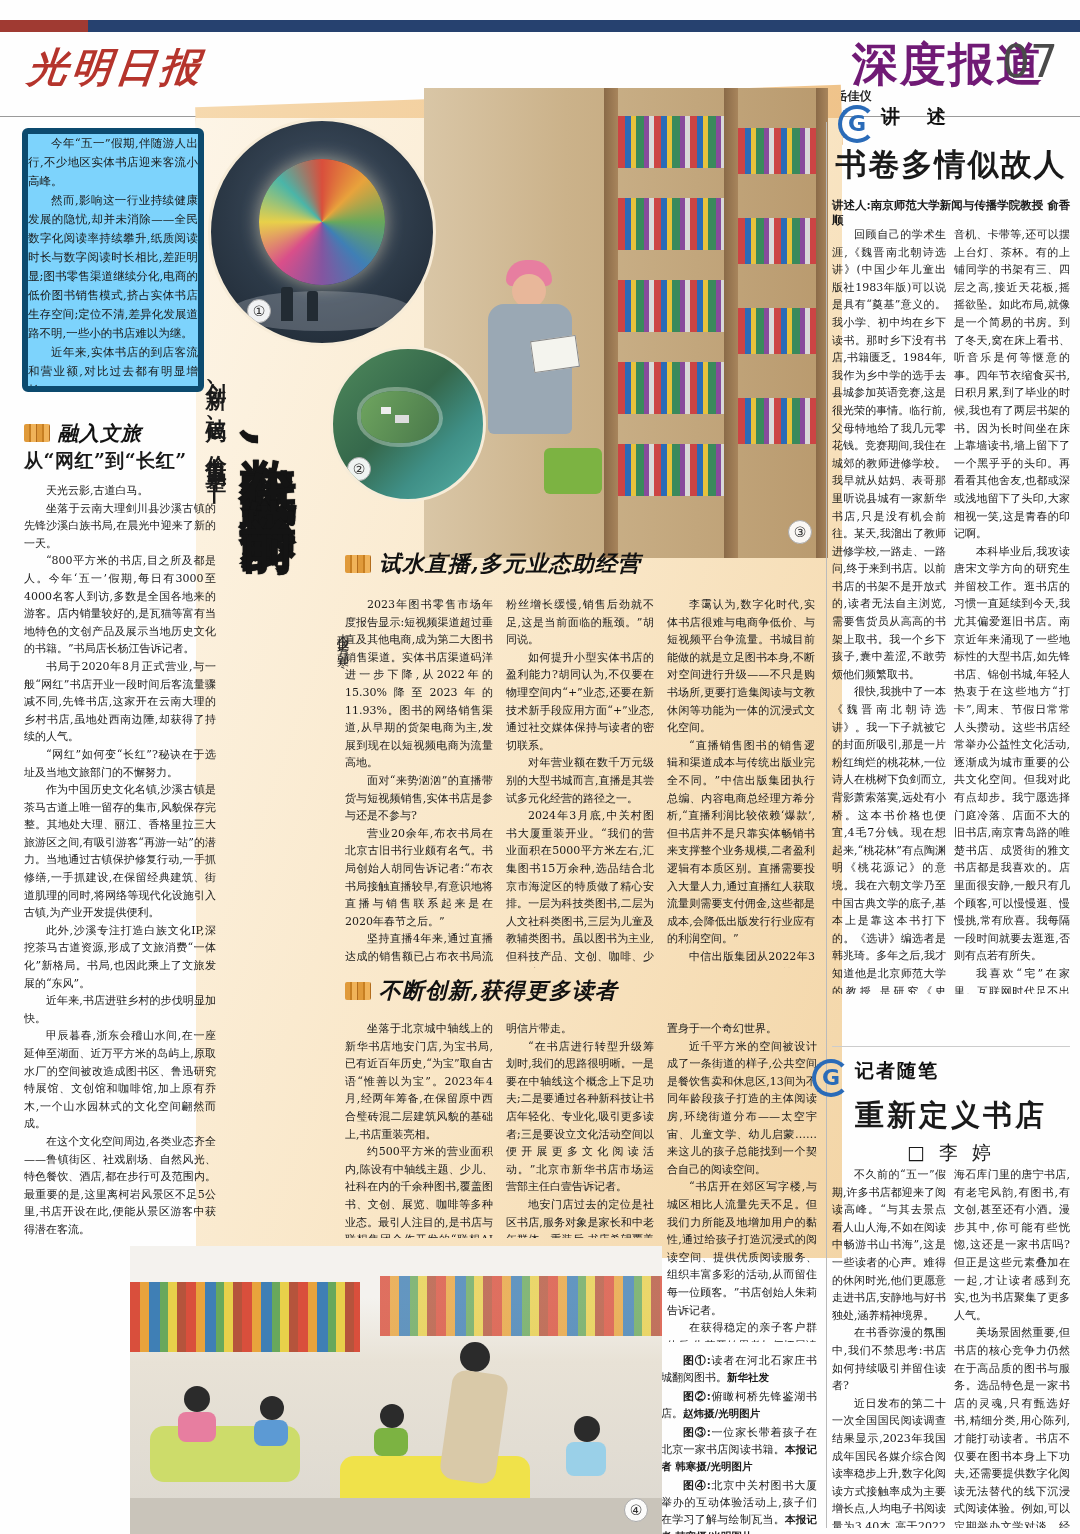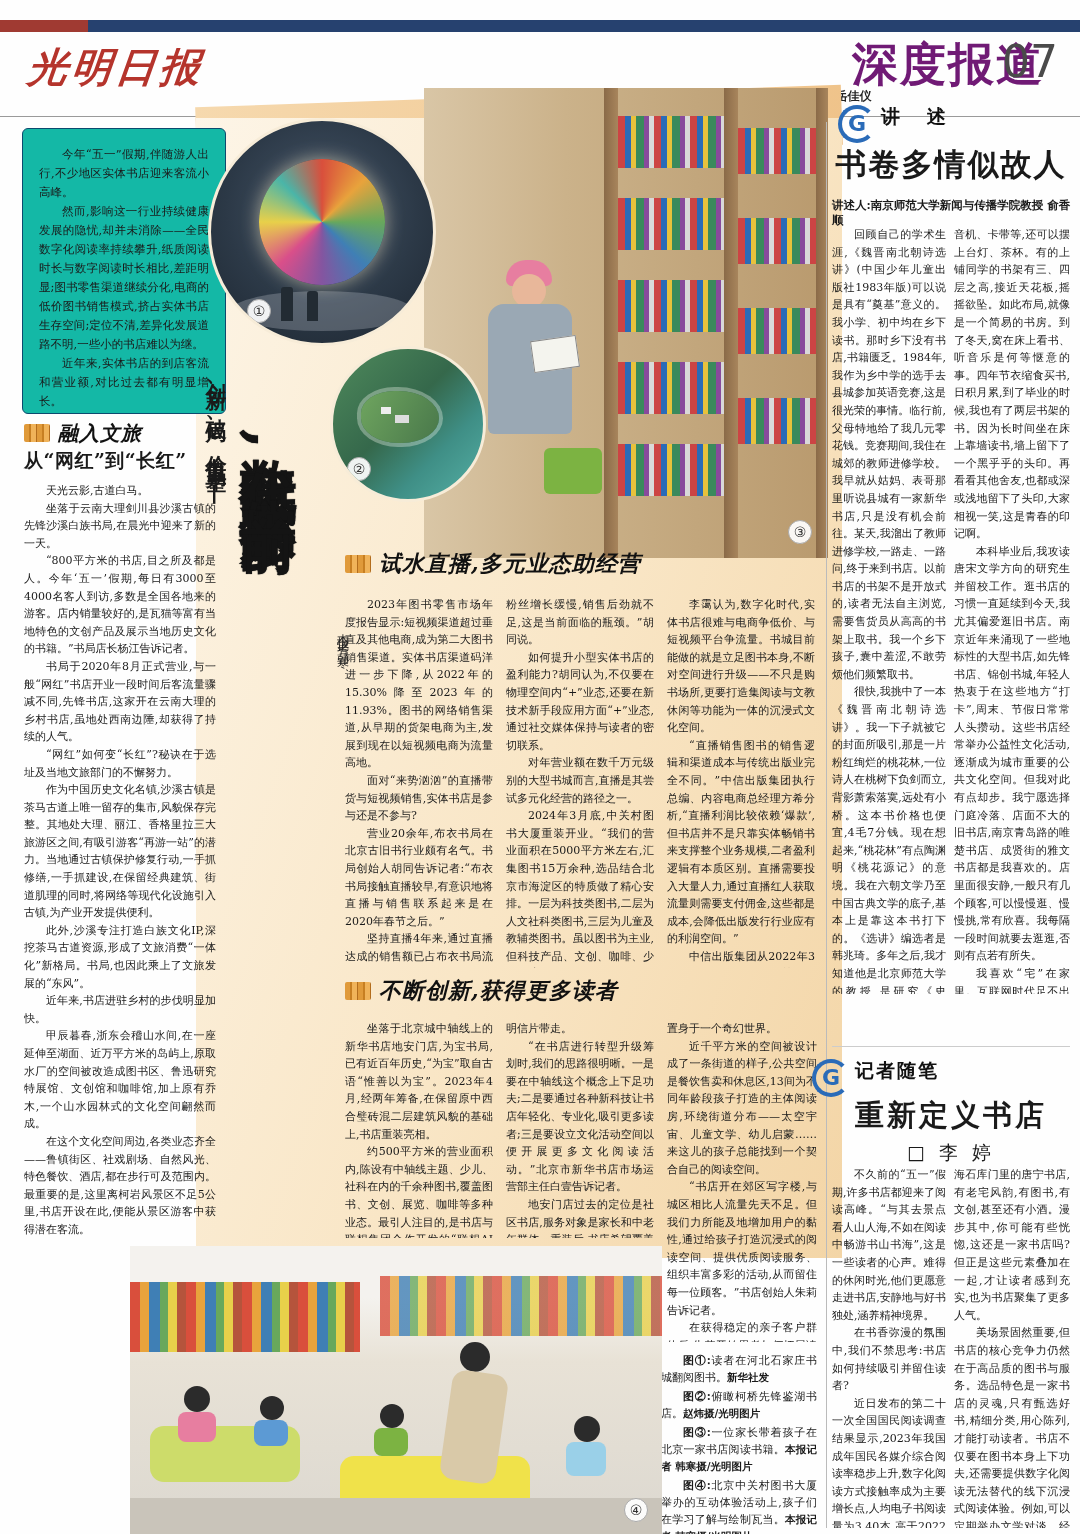--- a/index.html
+++ b/index.html
@@ -25,22 +25,22 @@
   .body-text p{margin:0;text-indent:2em;}
   [data-cont] p:first-child{text-indent:0;}
   .sec-head{font-size:20px;font-weight:900;color:#111;letter-spacing:1px;white-space:nowrap;font-style:italic;}
   .books-icon{display:inline-block;width:26px;height:18px;vertical-align:-2px;margin-right:8px;
       background:repeating-linear-gradient(90deg,#e09a3a 0 5px,#c77f22 5px 7px,#f0b35a 7px 12px,#b36d1d 12px 13px);
       border-radius:2px;}
   .badge{width:22px;height:22px;border-radius:50%;background:rgba(255,255,255,.92);color:#333;
          border:1px solid #aaa;font-size:14px;line-height:22px;text-align:center;
          font-family:"DejaVu Sans","Liberation Sans",sans-serif;}
   
-  #intro-box{left:22px;top:128px;width:170px;height:252px;border:1px solid #0c4a6e;border-radius:6px;
-             background:#14b8a6;padding:16px;font-size:11.5px;line-height:1.65;}
+  #intro-box{left:22px;top:128px;width:170px;height:252px;border:6px solid #0c4a6e;border-radius:6px;
+             background:#7dd3fc;padding:0;font-size:11.5px;line-height:1.65;}
   #sec1-head{left:24px;top:420px;}
   #sec1-sub{left:24px;top:448px;font-size:19px;font-weight:900;letter-spacing:.5px;}
   #sec1-body{left:24px;top:482px;width:192px;height:758px;}
   
   .vert{writing-mode:vertical-rl;}
   #kicker{left:202px;top:366px;height:620px;font-size:21px;font-weight:700;letter-spacing:5px;}
   #main-headline{left:230px;top:414px;height:840px;font-size:57px;font-weight:900;letter-spacing:3px;
                  color:#141414;text-shadow:0 0 1px #141414;}
   #main-byline{left:334px;top:624px;height:140px;font-size:12px;letter-spacing:3px;color:#222;}
   

